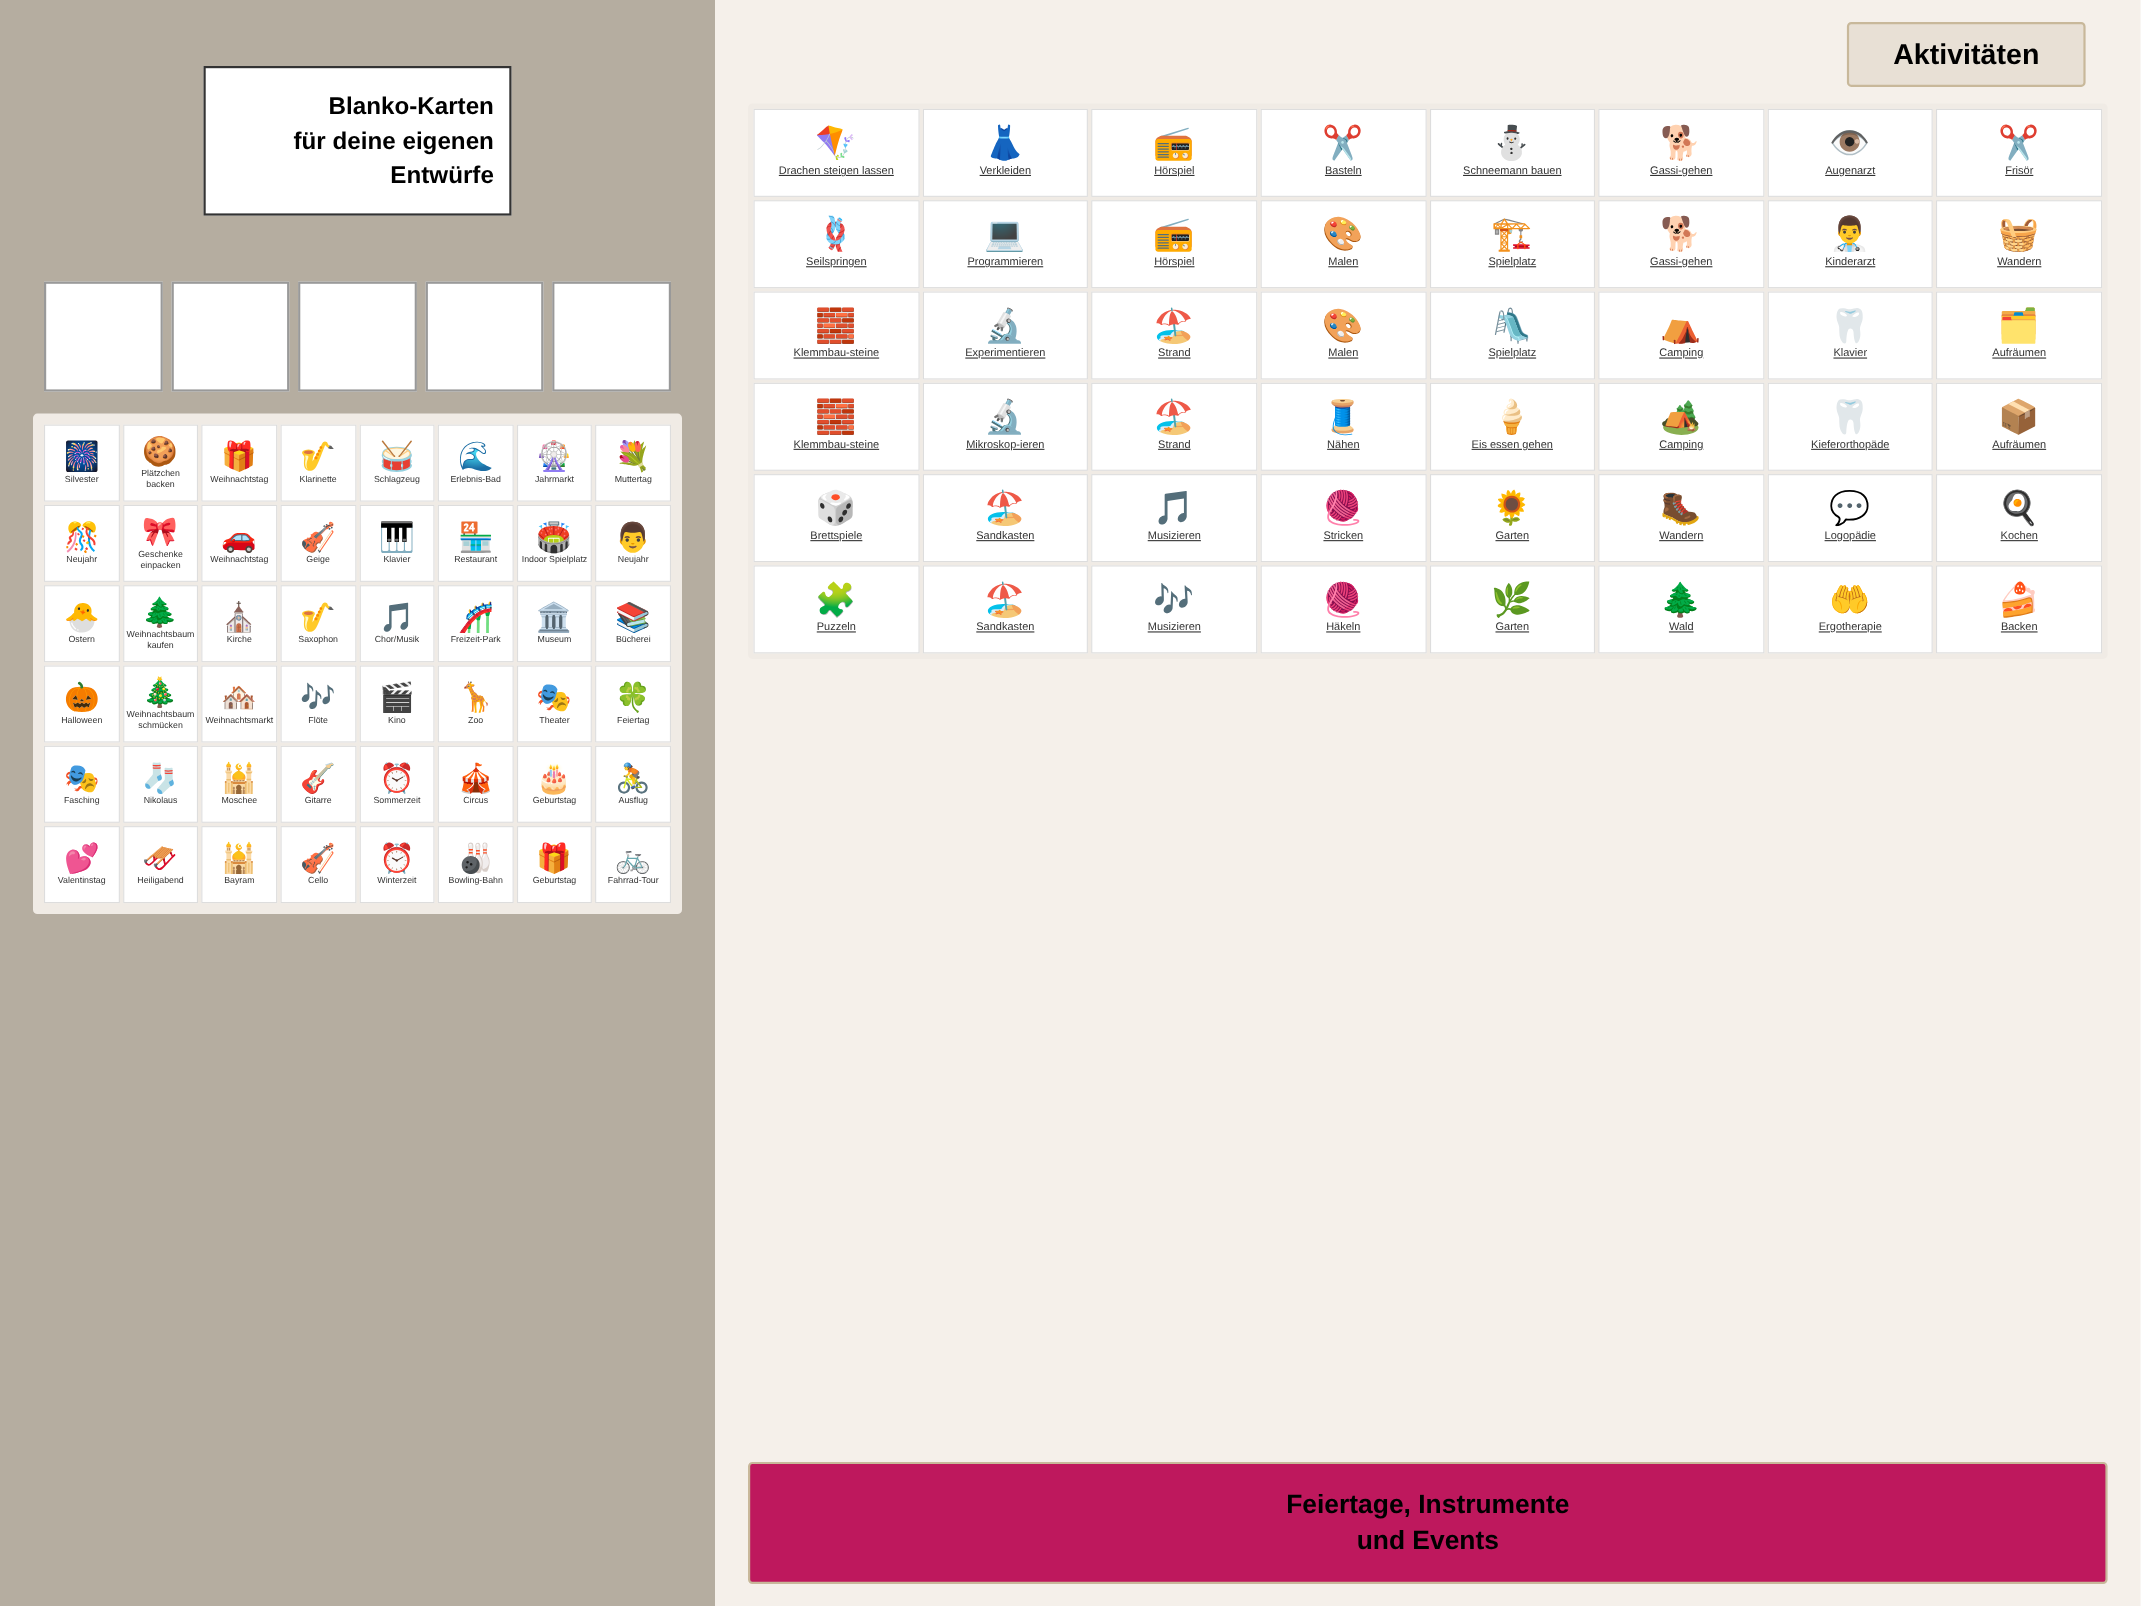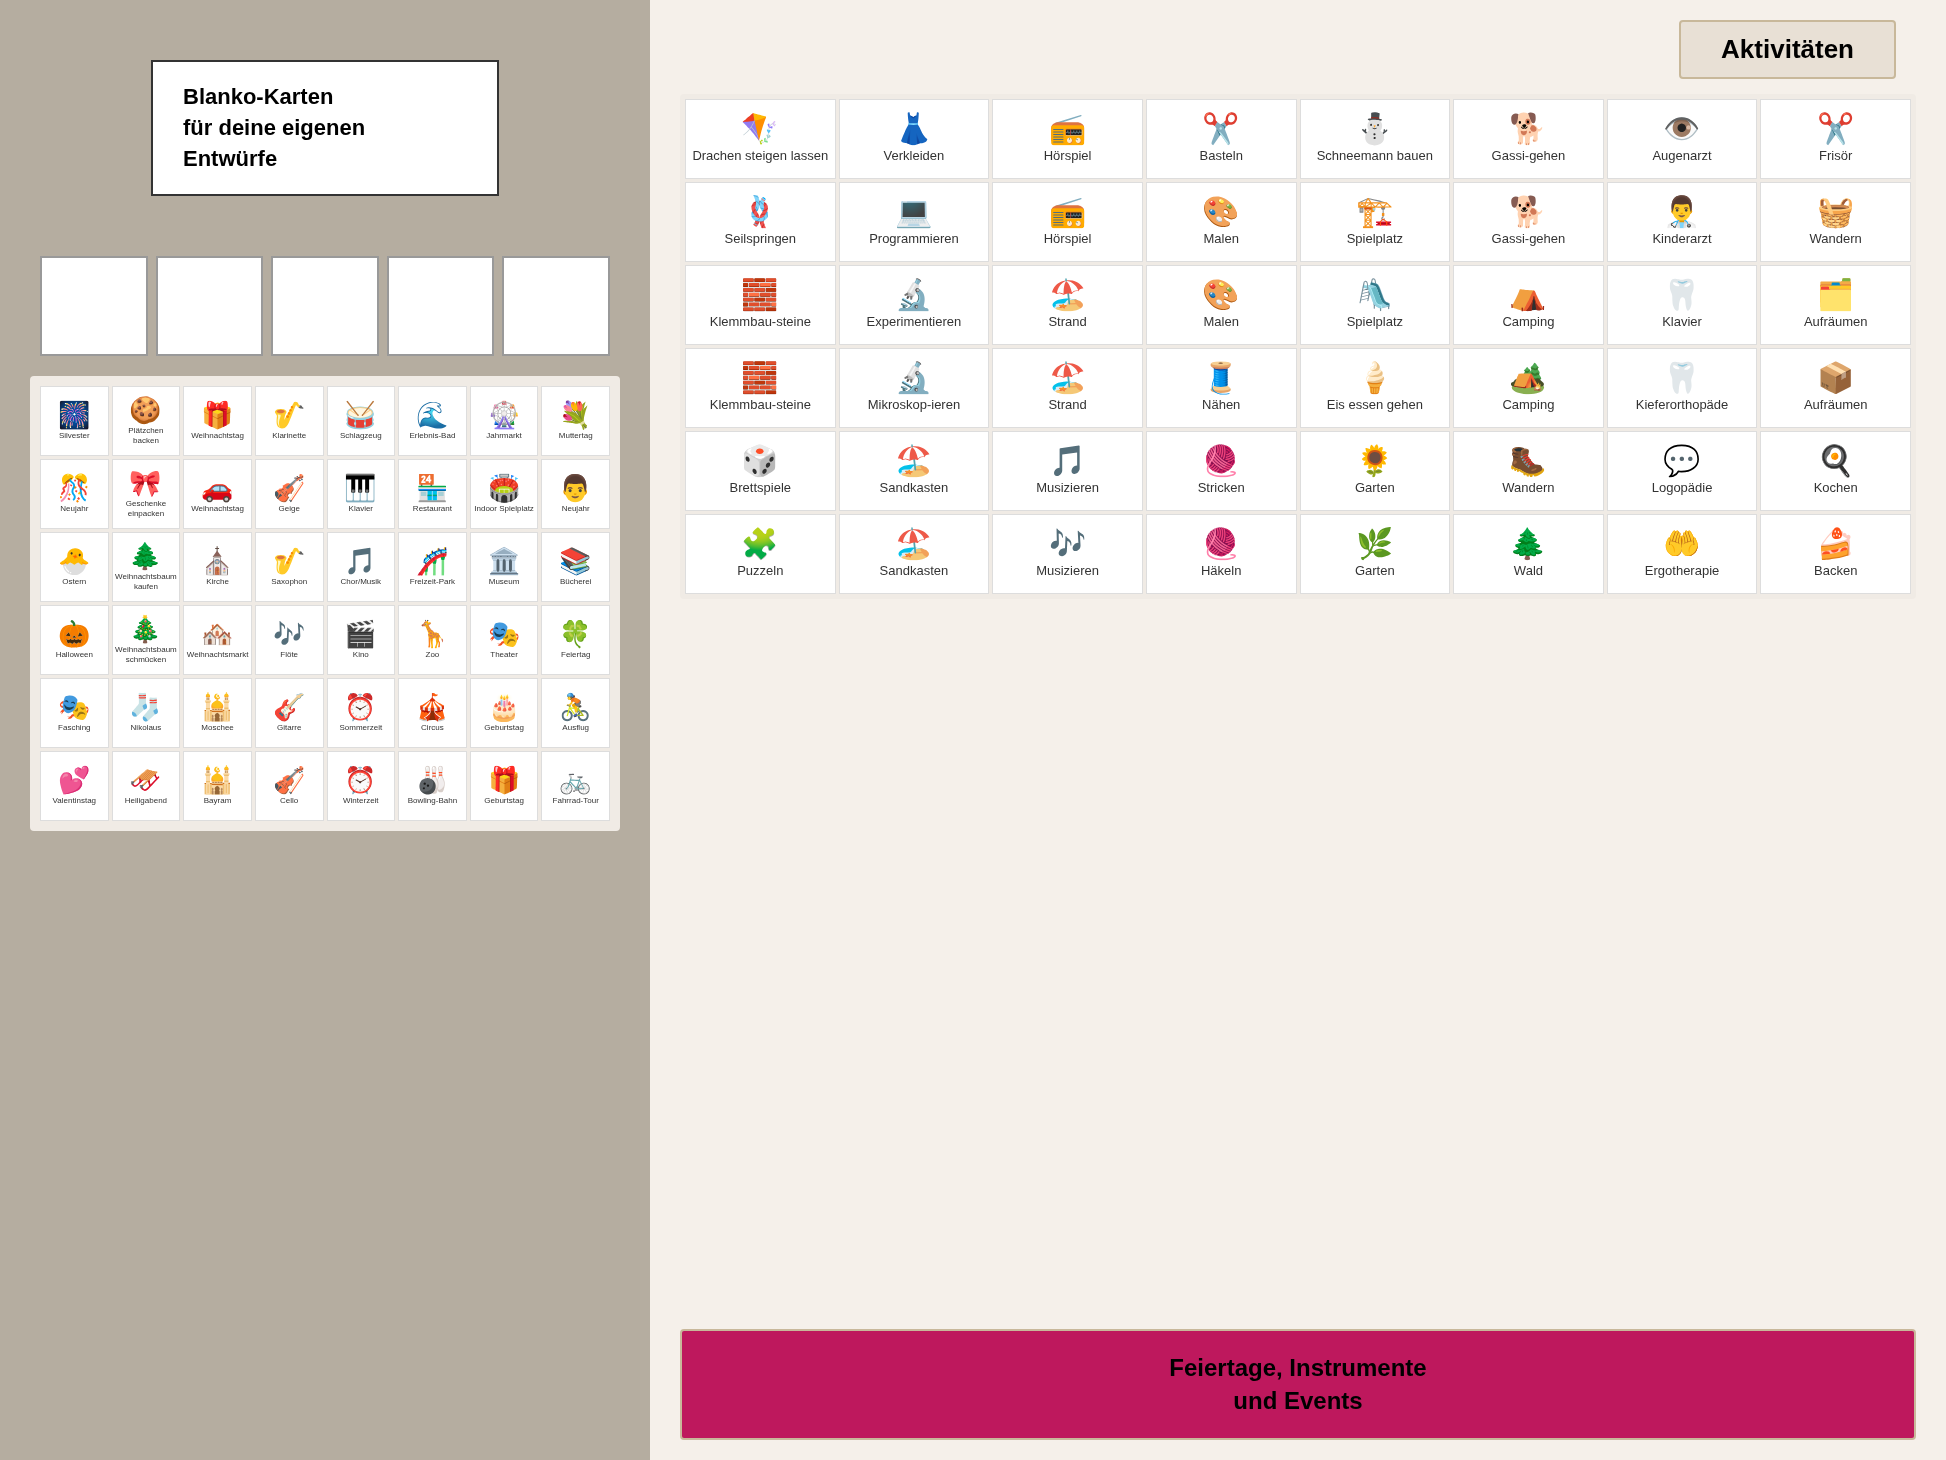--- a/index.html
+++ b/index.html
@@ -17,24 +17,24 @@
       width: 650px;
       background: #b5ada0;
       position: relative;
       padding: 30px;
       flex-shrink: 0;
     }
 
     .blanko-box {
       background: white;
       border: 2px solid #333;
-      width: 348px;
+      width: 280px;
       margin: 30px auto 20px auto;
-      padding: 20px 30px;
-      text-align: left;
+      padding: 20px 14px;
+      text-align: right;
     }
     .blanko-box .title {
       font-size: 22px;
       font-weight: bold;
       line-height: 1.4;
     }
 
     .blank-cards-row {
       display: flex;
       gap: 8px;
@@ -136,24 +136,25 @@
       min-height: 80px;
     }
 
     .act-item .act-icon {
       font-size: 30px;
       line-height: 1;
       margin-bottom: 4px;
     }
 
     .act-item .act-label {
-      font-size: 13px;
+      font-size: 10px;
       text-align: center;
       line-height: 1.2;
       color: #333;
+      text-decoration: underline;
     }
 
     .feiertage-section {
       background: #be185d;
       border: 2px solid #c8b89a;
       padding: 20px 40px;
       border-radius: 4px;
       text-align: center;
       margin-top: 10px;
     }

